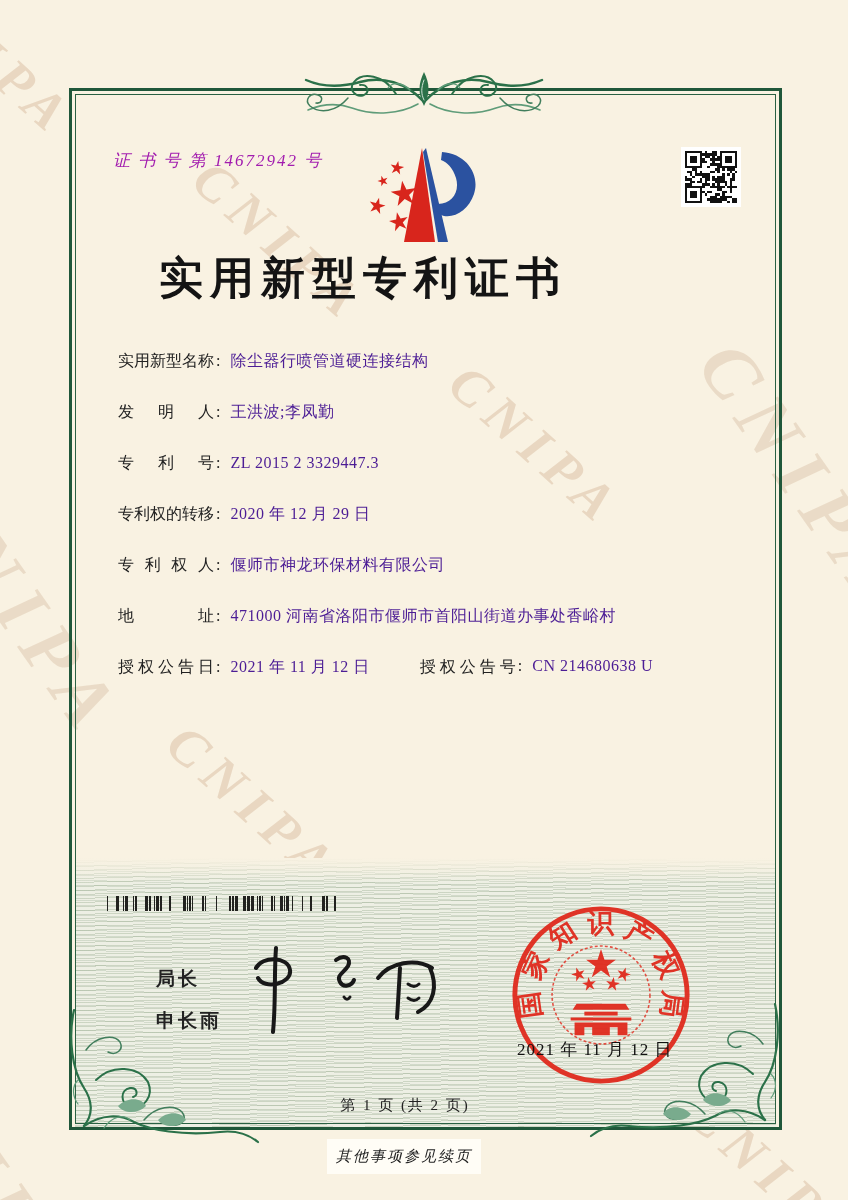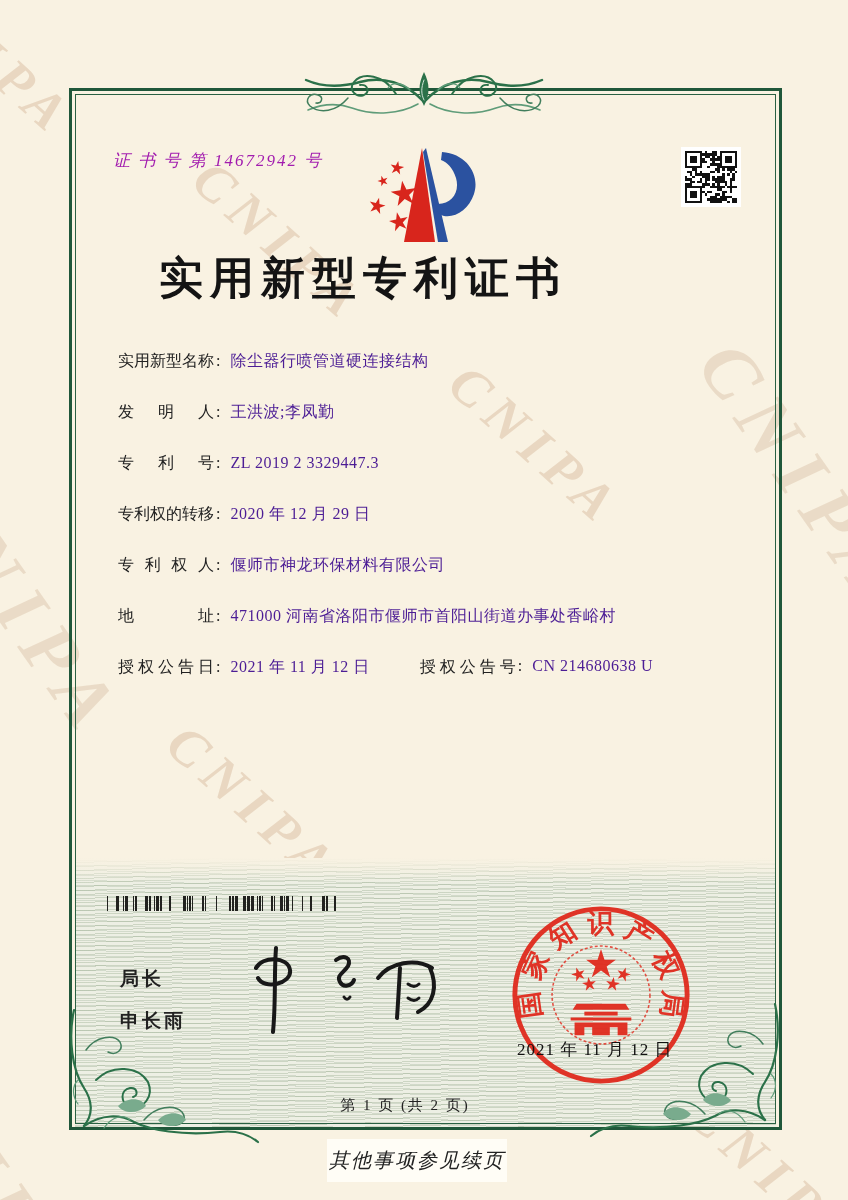--- a/index.html
+++ b/index.html
@@ -69,36 +69,36 @@
   
   .legal{
     position:absolute; left:118px; top:700px; width:616px; z-index:6;
     font-size:17px; line-height:28px; font-style:italic; color:#2a2a2a;
     text-align:justify;
   }
   .legal p{margin:0; text-indent:2em;}
   
   .barcode{position:absolute; left:107px; top:896px; z-index:6;}
   .director{position:absolute; left:120px; top:966px; z-index:6; font-size:19px; font-weight:700; letter-spacing:3px; color:#222;}
-  .director div{margin-bottom:16px;}
+  .director div{margin-bottom:16px;margin-left:36px;}
   .sig{position:absolute; left:240px; top:942px; z-index:7;}
   .seal{position:absolute; left:508px; top:902px; z-index:6; opacity:.95;}
   .seal-date{
     position:absolute; left:517px; top:1038px; z-index:8;
     font-size:17px; letter-spacing:1px; color:#111; white-space:nowrap;
   }
   .page-no{
     position:absolute; left:0; top:1096px; width:810px; text-align:center; z-index:6;
     font-size:15px; letter-spacing:2px; color:#222;
   }
   
   .cont-note{
     position:absolute; left:327px; top:1139px; z-index:6;
-    background:#fffdf6; padding:8px 2px;
-    font-size:20px; font-style:italic; letter-spacing:2px; color:#222;
+    background:#fffdf6; padding:8px 9px;
+    font-size:15px; font-style:italic; letter-spacing:2px; color:#222;
   }
 </style>
 </head>
 <body>
 
 <div class="page">
 
   <div class="wm" style="left:-70px; top:-38px;">CNIPA</div>
   <div class="wm" style="left:222px; top:148px;">CNIPA</div>
   <div class="wm" style="left:478px; top:352px;">CNIPA</div>
@@ -347,21 +347,21 @@
       <span class="fvalue">除尘器行喷管道硬连接结构</span>
     </div>
     <div class="frow">
       <span class="flabel">发明人</span>
         <span class="fcolon">:</span>
       <span class="fvalue">王洪波;李凤勤</span>
     </div>
     <div class="frow">
       <span class="flabel">专利号</span>
         <span class="fcolon">:</span>
-      <span class="fvalue">ZL 2019 2 3329447.3</span>
+      <span class="fvalue">ZL 2015 2 3329447.3</span>
     </div>
     <div class="frow">
       <span class="flabel">专利权的转移</span>
         <span class="fcolon">:</span>
       <span class="fvalue">2020 年 12 月 29 日</span>
     </div>
     <div class="frow">
       <span class="flabel">专利权人</span>
         <span class="fcolon">:</span>
       <span class="fvalue">偃师市神龙环保材料有限公司</span>

